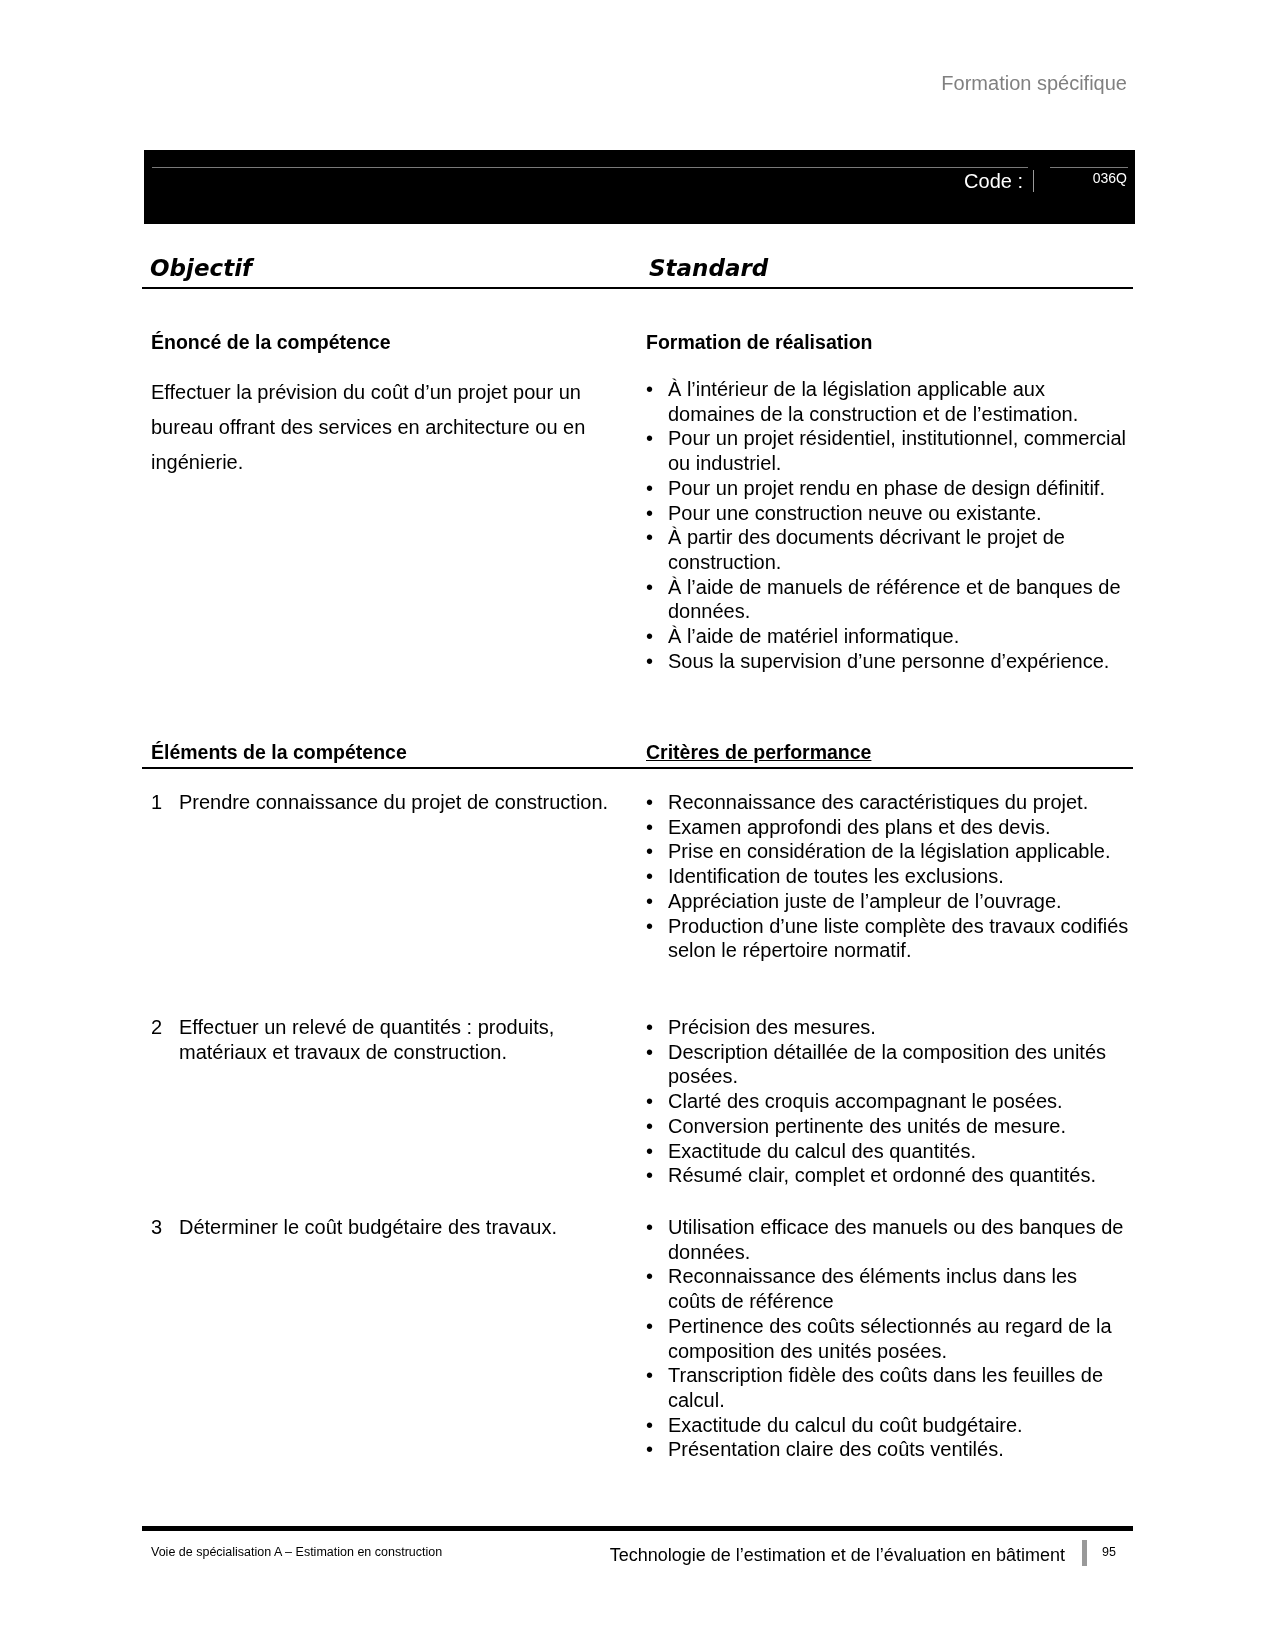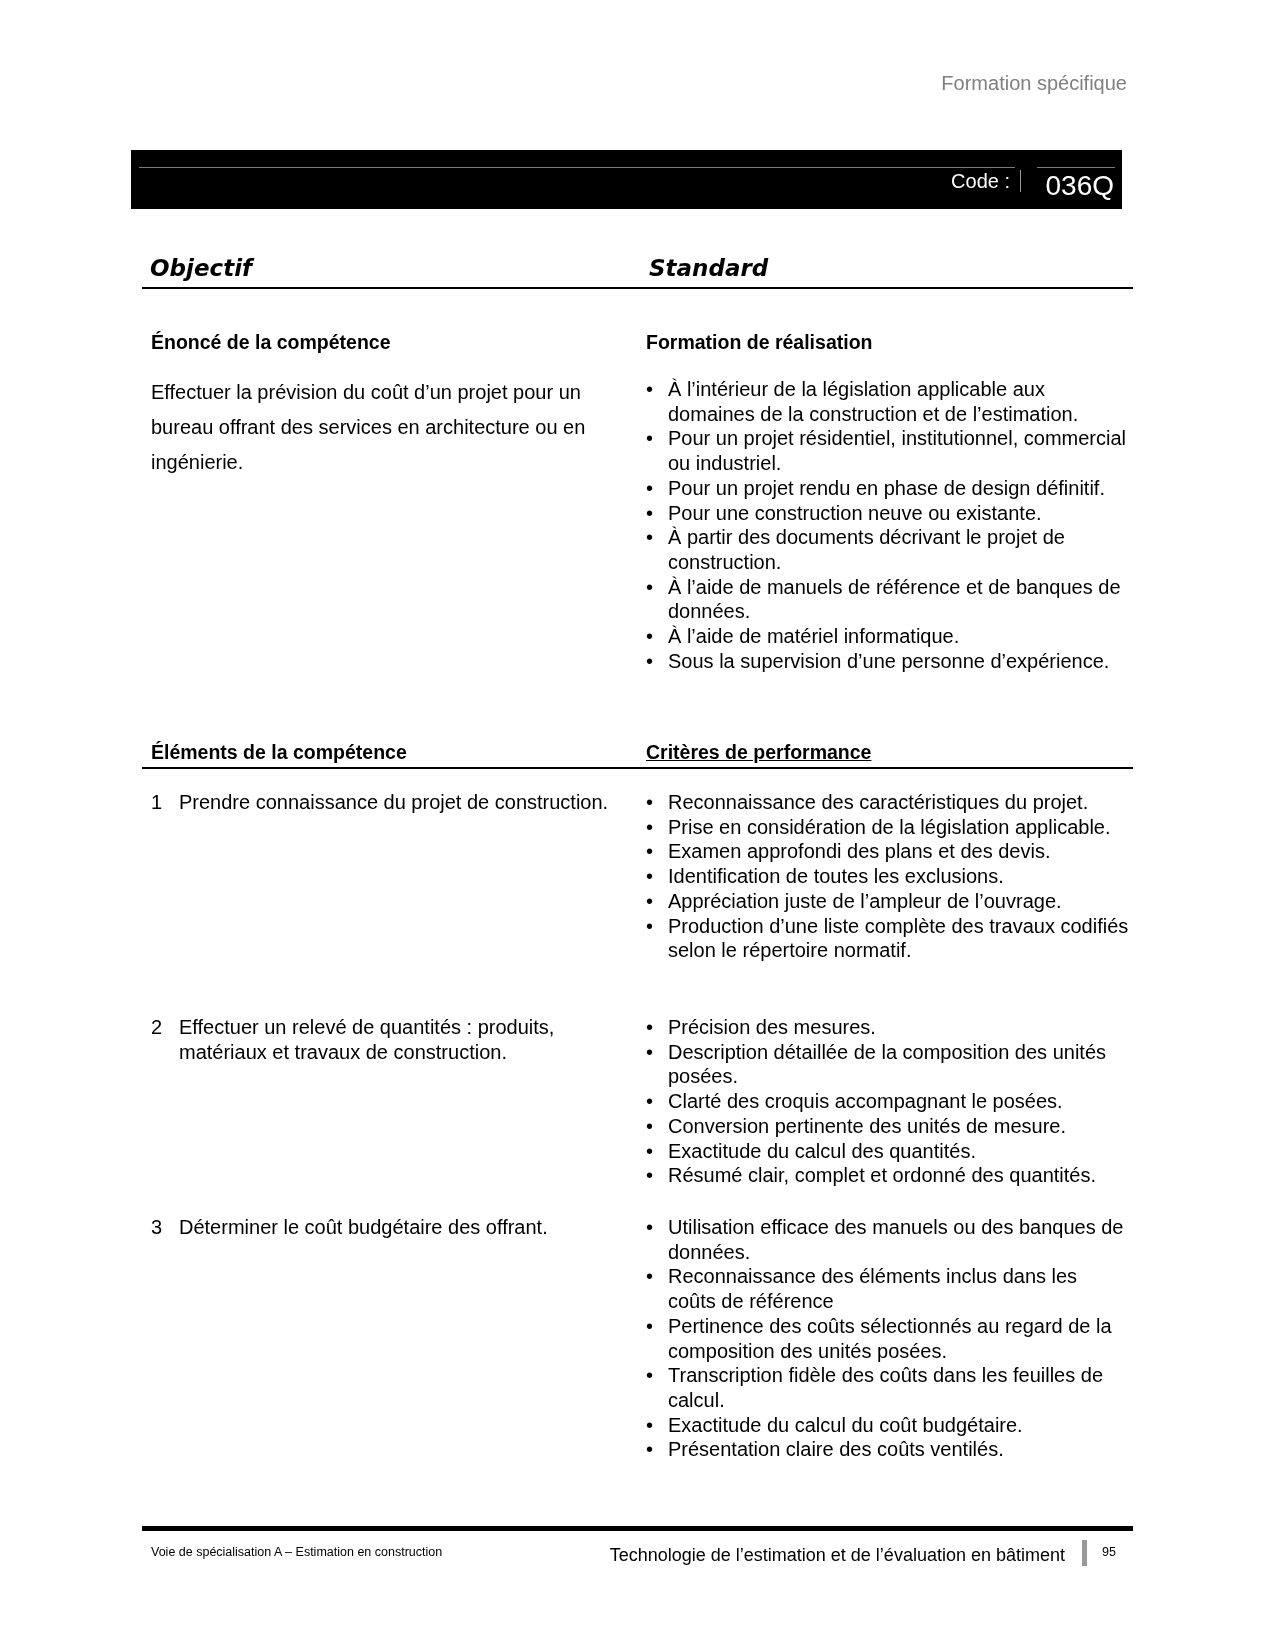--- a/index.html
+++ b/index.html
@@ -1,25 +1,25 @@
 <!DOCTYPE html>
 <html><head>
   <meta charset="utf-8">
   <style>
     html, body { margin: 0; padding: 0; background: #ffffff; }
     body { width: 1275px; height: 1650px; position: relative; overflow: hidden;
            font-family: "Liberation Sans", sans-serif; color: #000; }
     .abs { position: absolute; }
     .running-head { top: 72px; right: 148px; font-size: 20px; color: #808080; }
-    .code-bar { left: 131px; top: 150px; width: 991px; height: 59px; background: #000; }
+    .code-bar { left: 144px; top: 150px; width: 991px; height: 74px; background: #000; }
     .code-bar .inner-line { position: absolute; left: 8px; top: 17px; width: 876px; height: 1px; background: #7a7a7a; }
     .code-bar .inner-line2 { position: absolute; left: 906px; top: 17px; width: 78px; height: 1px; background: #7a7a7a; }
     .code-bar .sep { position: absolute; left: 889px; top: 20px; width: 1px; height: 22px; background: #9a9a9a; }
     .code-bar .code-label { position: absolute; right: 112px; top: 20px; font-size: 20px; color: #fff; }
-    .code-bar .code-value { position: absolute; right: 8px; top: 20px; font-size: 28px; color: #fff; }
+    .code-bar .code-value { position: absolute; right: 8px; top: 20px; font-size: 14px; color: #fff; }
     .h-ital { font-family: "DejaVu Sans", sans-serif; font-weight: bold; font-style: italic; font-size: 23px; top: 255px; }
     .rule-thick { height: 2px; background: #000; }
     .sub-h { font-weight: bold; font-size: 19.5px; }
     .body-txt { font-size: 20px; line-height: 35px; }
     ul.bullets { list-style: none; margin: 0; padding: 0; font-size: 20px; line-height: 24.7px; }
     ul.bullets li { position: relative; padding-left: 24px; }
     ul.bullets li::before { content: "\2022"; position: absolute; left: 2px; top: 0; }
     .elem { font-size: 20px; line-height: 24.7px; }
     .elem .num { position: absolute; left: 0; top: 0; }
     .elem .txt { position: absolute; left: 28px; top: 0; width: 460px; }
@@ -64,43 +64,43 @@
 <div class="abs sub-h" style="left:151px; top:741px;">Éléments de la compétence</div>
 <div class="abs sub-h" style="left:646px; top:741px;text-decoration:underline;">Critères de performance</div>
 <div class="abs" style="left:142px; top:767px; width:991px; height:1.5px; background:#000;"></div>
 
 <div class="abs elem" style="left:151px; top:790px; width:490px; height:50px;">
   <span class="num">1</span>
   <span class="txt">Prendre connaissance du projet de construction.</span>
 </div>
 <ul class="abs bullets" style="left:644px; top:790px; width:490px;">
   <li>Reconnaissance des caractéristiques du projet.</li>
+  <li>Examen approfondi des plans et des devis.</li>
   <li>Prise en considération de la législation applicable.</li>
-  <li>Examen approfondi des plans et des devis.</li>
   <li>Identification de toutes les exclusions.</li>
   <li>Appréciation juste de l’ampleur de l’ouvrage.</li>
   <li>Production d’une liste complète des travaux codifiés selon le répertoire normatif.</li>
 </ul>
 
 <div class="abs elem" style="left:151px; top:1015px; width:490px; height:50px;">
   <span class="num">2</span>
   <span class="txt" style="width:420px;">Effectuer un relevé de quantités : produits, matériaux et travaux de construction.</span>
 </div>
 <ul class="abs bullets" style="left:644px; top:1015px; width:495px;">
   <li>Précision des mesures.</li>
   <li>Description détaillée de la composition des unités posées.</li>
   <li>Clarté des croquis accompagnant le posées.</li>
   <li>Conversion pertinente des unités de mesure.</li>
   <li>Exactitude du calcul des quantités.</li>
   <li>Résumé clair, complet et ordonné des quantités.</li>
 </ul>
 
 <div class="abs elem" style="left:151px; top:1215px; width:490px; height:30px;">
   <span class="num">3</span>
-  <span class="txt">Déterminer le coût budgétaire des offrant.</span>
+  <span class="txt">Déterminer le coût budgétaire des travaux.</span>
 </div>
 <ul class="abs bullets" style="left:644px; top:1215px; width:485px;">
   <li>Utilisation efficace des manuels ou des banques de données.</li>
   <li>Reconnaissance des éléments inclus dans les coûts de référence</li>
   <li>Pertinence des coûts sélectionnés au regard de la composition des unités posées.</li>
   <li>Transcription fidèle des coûts dans les feuilles de calcul.</li>
   <li>Exactitude du calcul du coût budgétaire.</li>
   <li>Présentation claire des coûts ventilés.</li>
 </ul>
 

